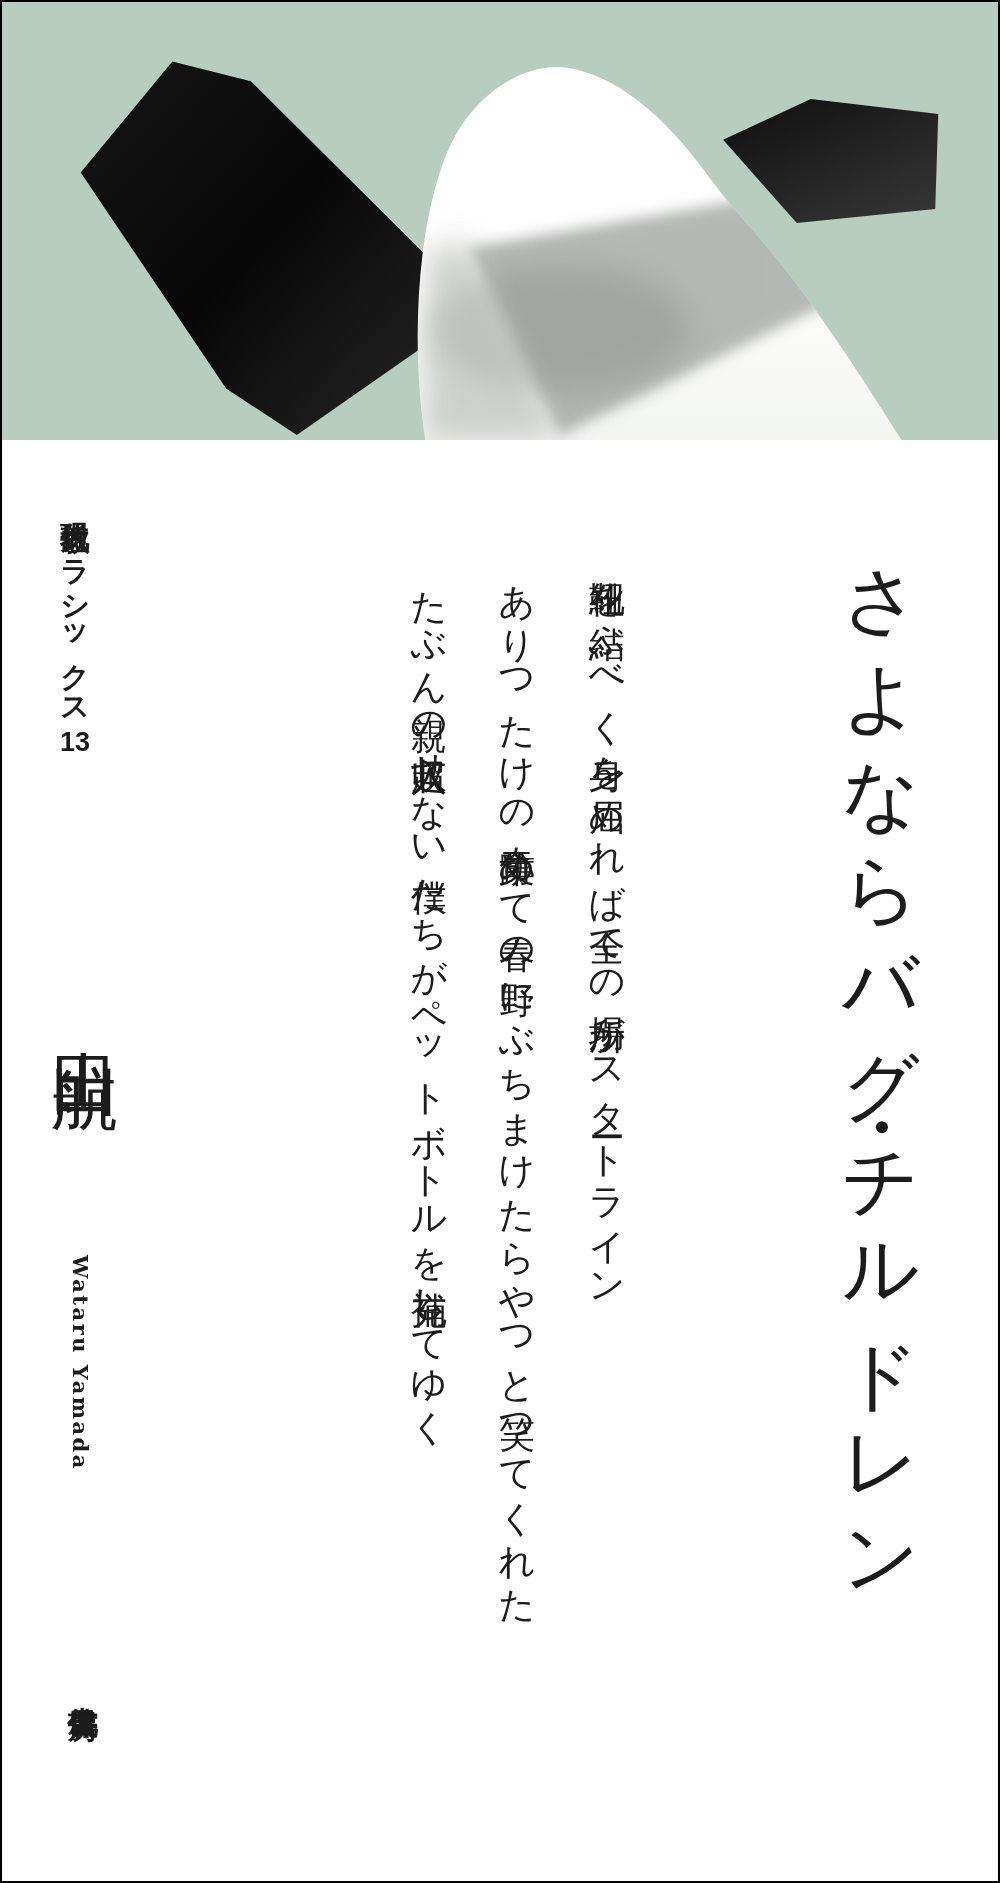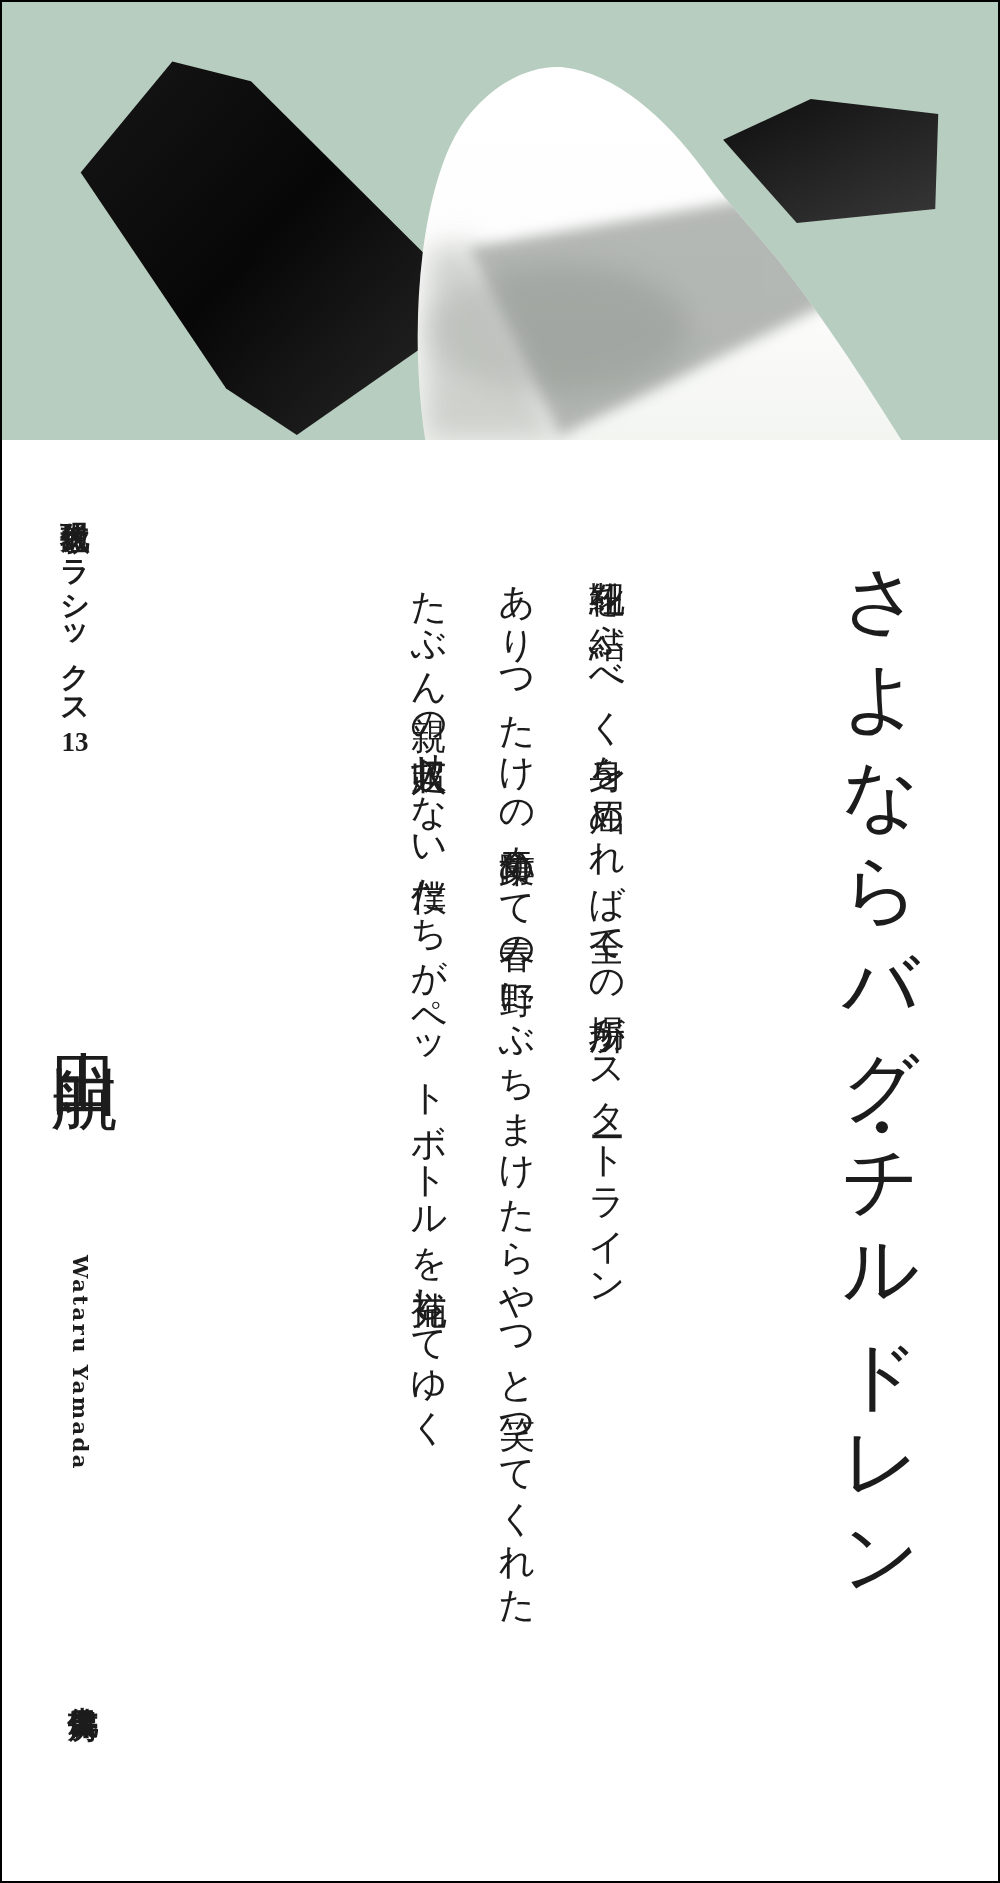--- a/index.html
+++ b/index.html
@@ -44,21 +44,21 @@
     display:flex;flex-direction:column;align-items:center;
   }
   .series-kana{
     writing-mode:vertical-rl;text-orientation:mixed;
     font-size:29px;line-height:1;letter-spacing:1.5px;
     font-weight:600;white-space:nowrap;
   }
   .series-num{
     margin-top:16px;
     font-size:27px;font-weight:700;line-height:1;
-    font-family:Liberation Serif, serif;
+    font-family:Liberation Sans, sans-serif;
   }
   .author{
     top:995px;left:49px;
     font-size:67px;
     letter-spacing:6px;
   }
   .romaji{
     top:1253px;left:68px;
     font-size:21px;
     font-weight:700;

